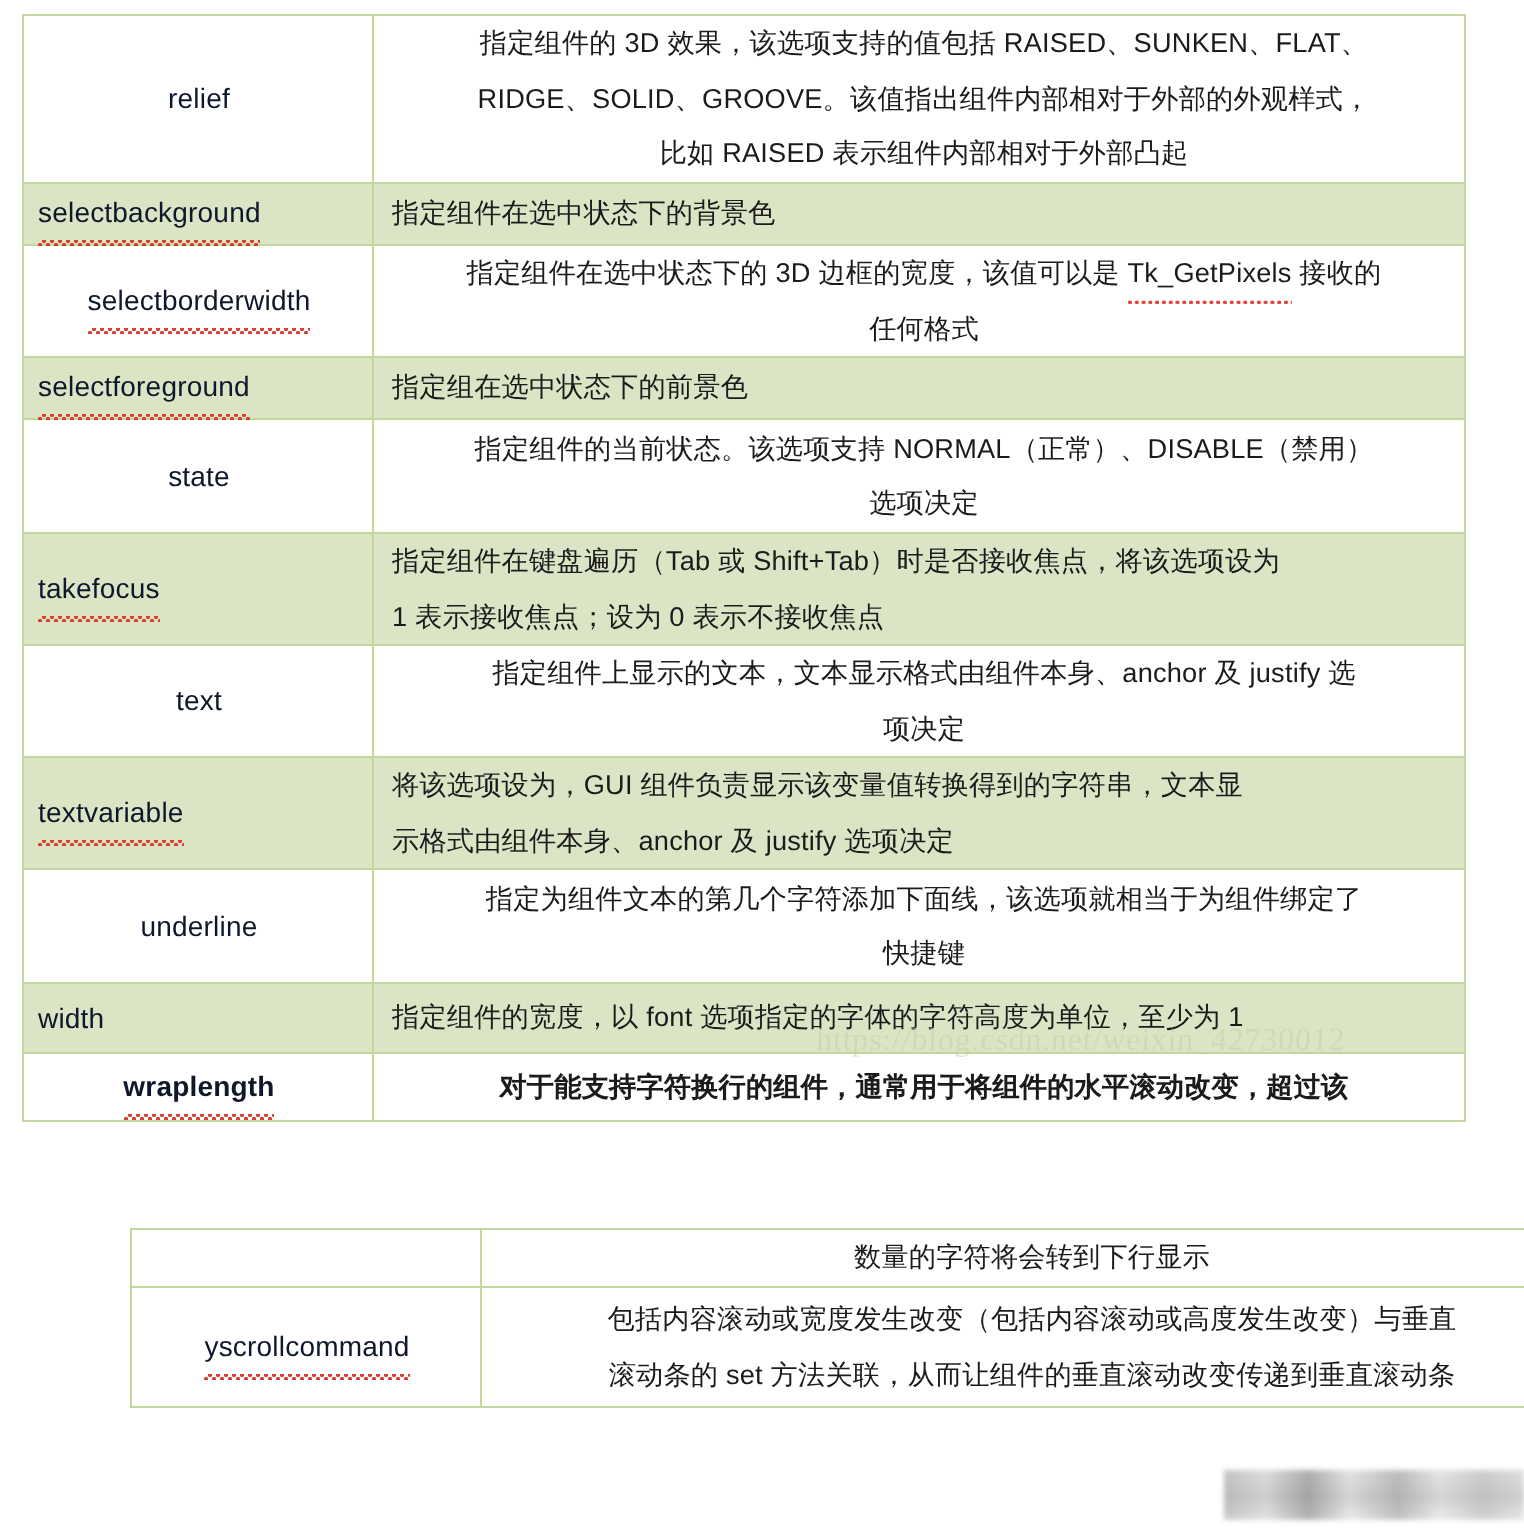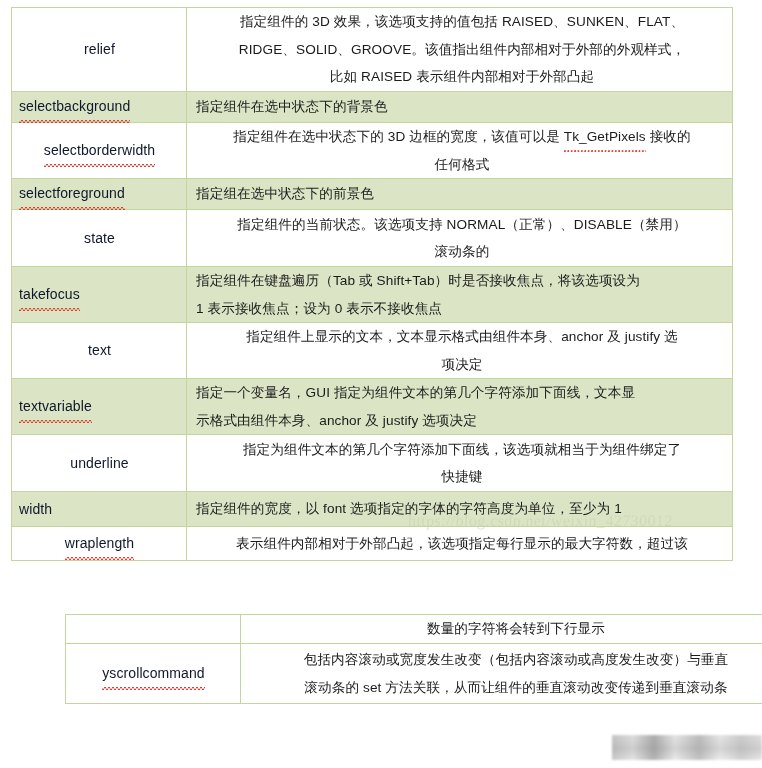--- a/index.html
+++ b/index.html
@@ -193,61 +193,61 @@
         <tr class="row-shaded" style="height: 31px; margin-left: 38px;">
           <td class="cell-name"><span class="squiggle">selectforeground</span></td>
           <td class="cell-desc">
             <div>指定组在选中状态下的前景色</div>
           </td>
         </tr>
         <tr class="row-plain" style="height: 57px;">
           <td class="cell-name"><span class="nohl">state</span></td>
           <td class="cell-desc">
             <div>指定组件的当前状态。该选项支持 NORMAL（正常）、DISABLE（禁用）</div>
-            <div>滚动条的</div>
+            <div>选项决定</div>
           </td>
         </tr>
         <tr class="row-shaded" style="height: 55px;">
           <td class="cell-name"><span class="squiggle">takefocus</span></td>
           <td class="cell-desc">
             <div>指定组件在键盘遍历（Tab 或 Shift+Tab）时是否接收焦点，将该选项设为</div>
             <div>1 表示接收焦点；设为 0 表示不接收焦点</div>
           </td>
         </tr>
         <tr class="row-plain" style="height: 55px;">
           <td class="cell-name"><span class="nohl">text</span></td>
           <td class="cell-desc">
             <div>指定组件上显示的文本，文本显示格式由组件本身、anchor 及 justify 选</div>
             <div>项决定</div>
           </td>
         </tr>
         <tr class="row-shaded" style="height: 55px;">
           <td class="cell-name"><span class="squiggle">textvariable</span></td>
           <td class="cell-desc">
-            <div>指定一个变量名，GUI 指定为组件文本的第几个字符添加下面线，文本显</div>
+            <div>将该选项设为，GUI 组件负责显示该变量值转换得到的字符串，文本显</div>
             <div>示格式由组件本身、anchor 及 justify 选项决定</div>
           </td>
         </tr>
         <tr class="row-plain" style="height: 57px;">
           <td class="cell-name"><span class="nohl">underline</span></td>
           <td class="cell-desc">
             <div>指定为组件文本的第几个字符添加下面线，该选项就相当于为组件绑定了</div>
             <div>快捷键</div>
           </td>
         </tr>
         <tr class="row-shaded" style="height: 35px;">
           <td class="cell-name"><span class="nohl">width</span></td>
           <td class="cell-desc">
             <div>指定组件的宽度，以 font 选项指定的字体的字符高度为单位，至少为 1</div>
           </td>
         </tr>
-        <tr class="row-plain" style="height: 34px;">
+        <tr class="row-plain" style="height: 34px; font-weight: bold;">
           <td class="cell-name"><span class="squiggle">wraplength</span></td>
           <td class="cell-desc">
-            <div>表示组件内部相对于外部凸起，该选项指定每行显示的最大字符数，超过该</div>
+            <div>对于能支持字符换行的组件，通常用于将组件的水平滚动改变，超过该</div>
           </td>
         </tr>
       </tbody>
   </table>
 
   <table class="opt-table" id="table-bottom">
     <colgroup>
       <col class="col-name">
       <col class="col-desc">
     </colgroup>

